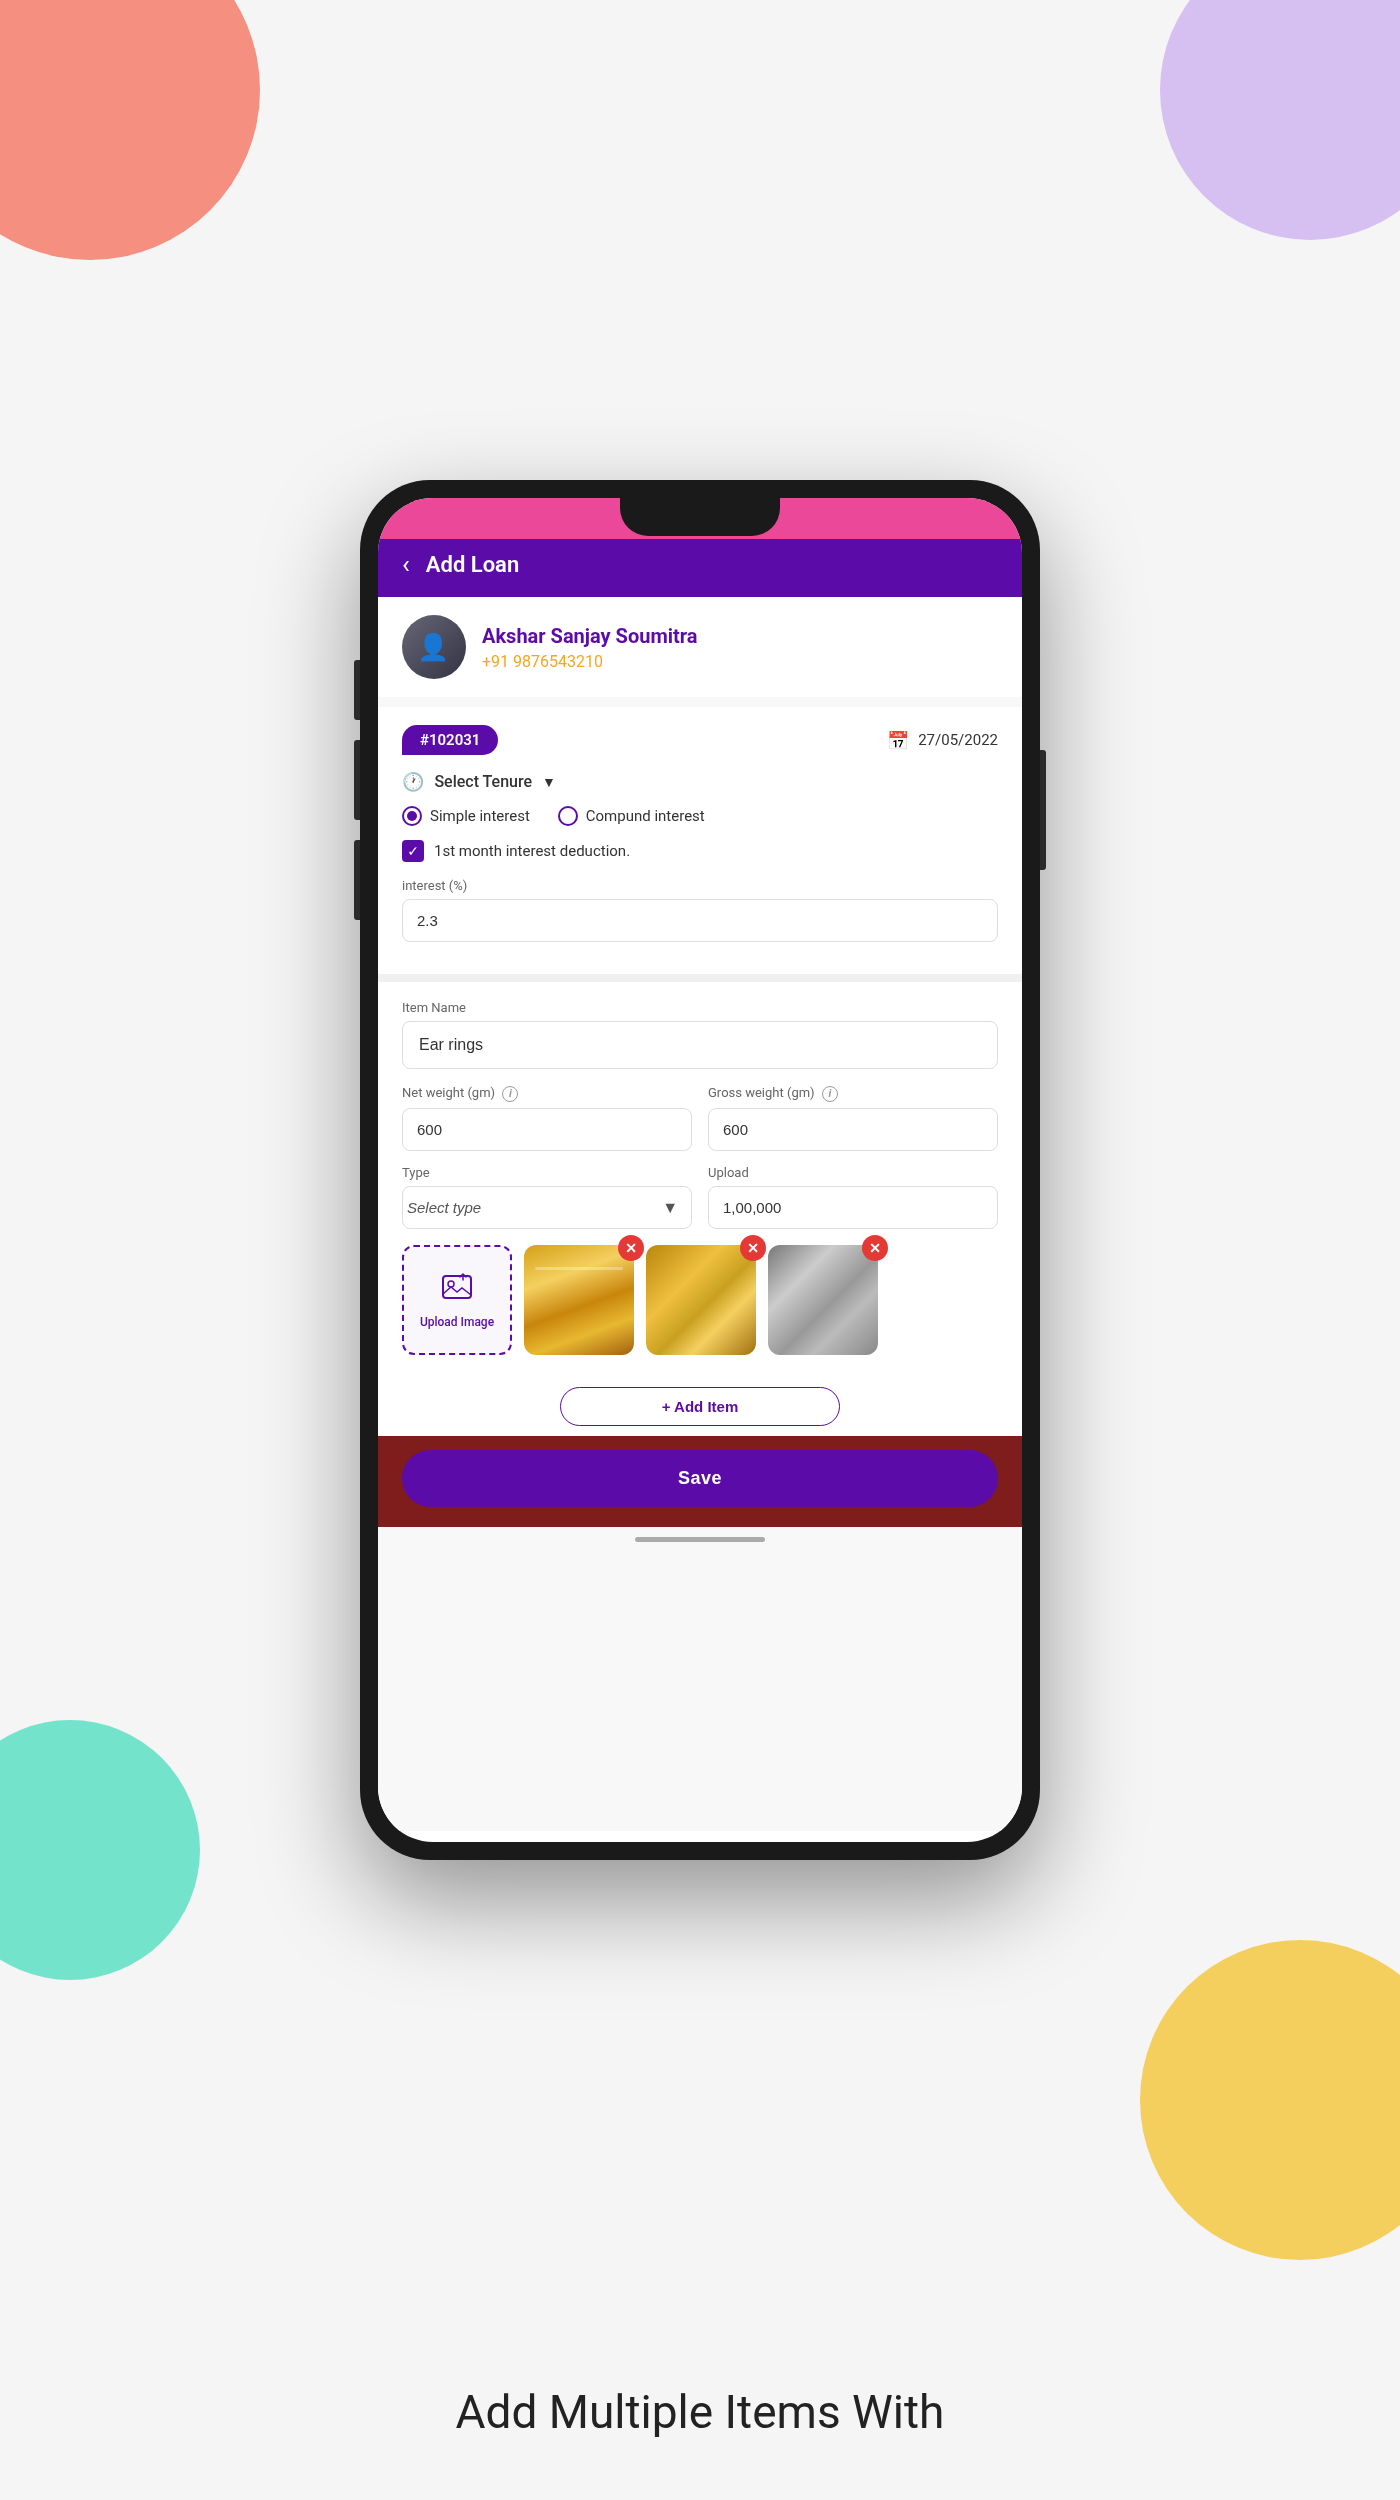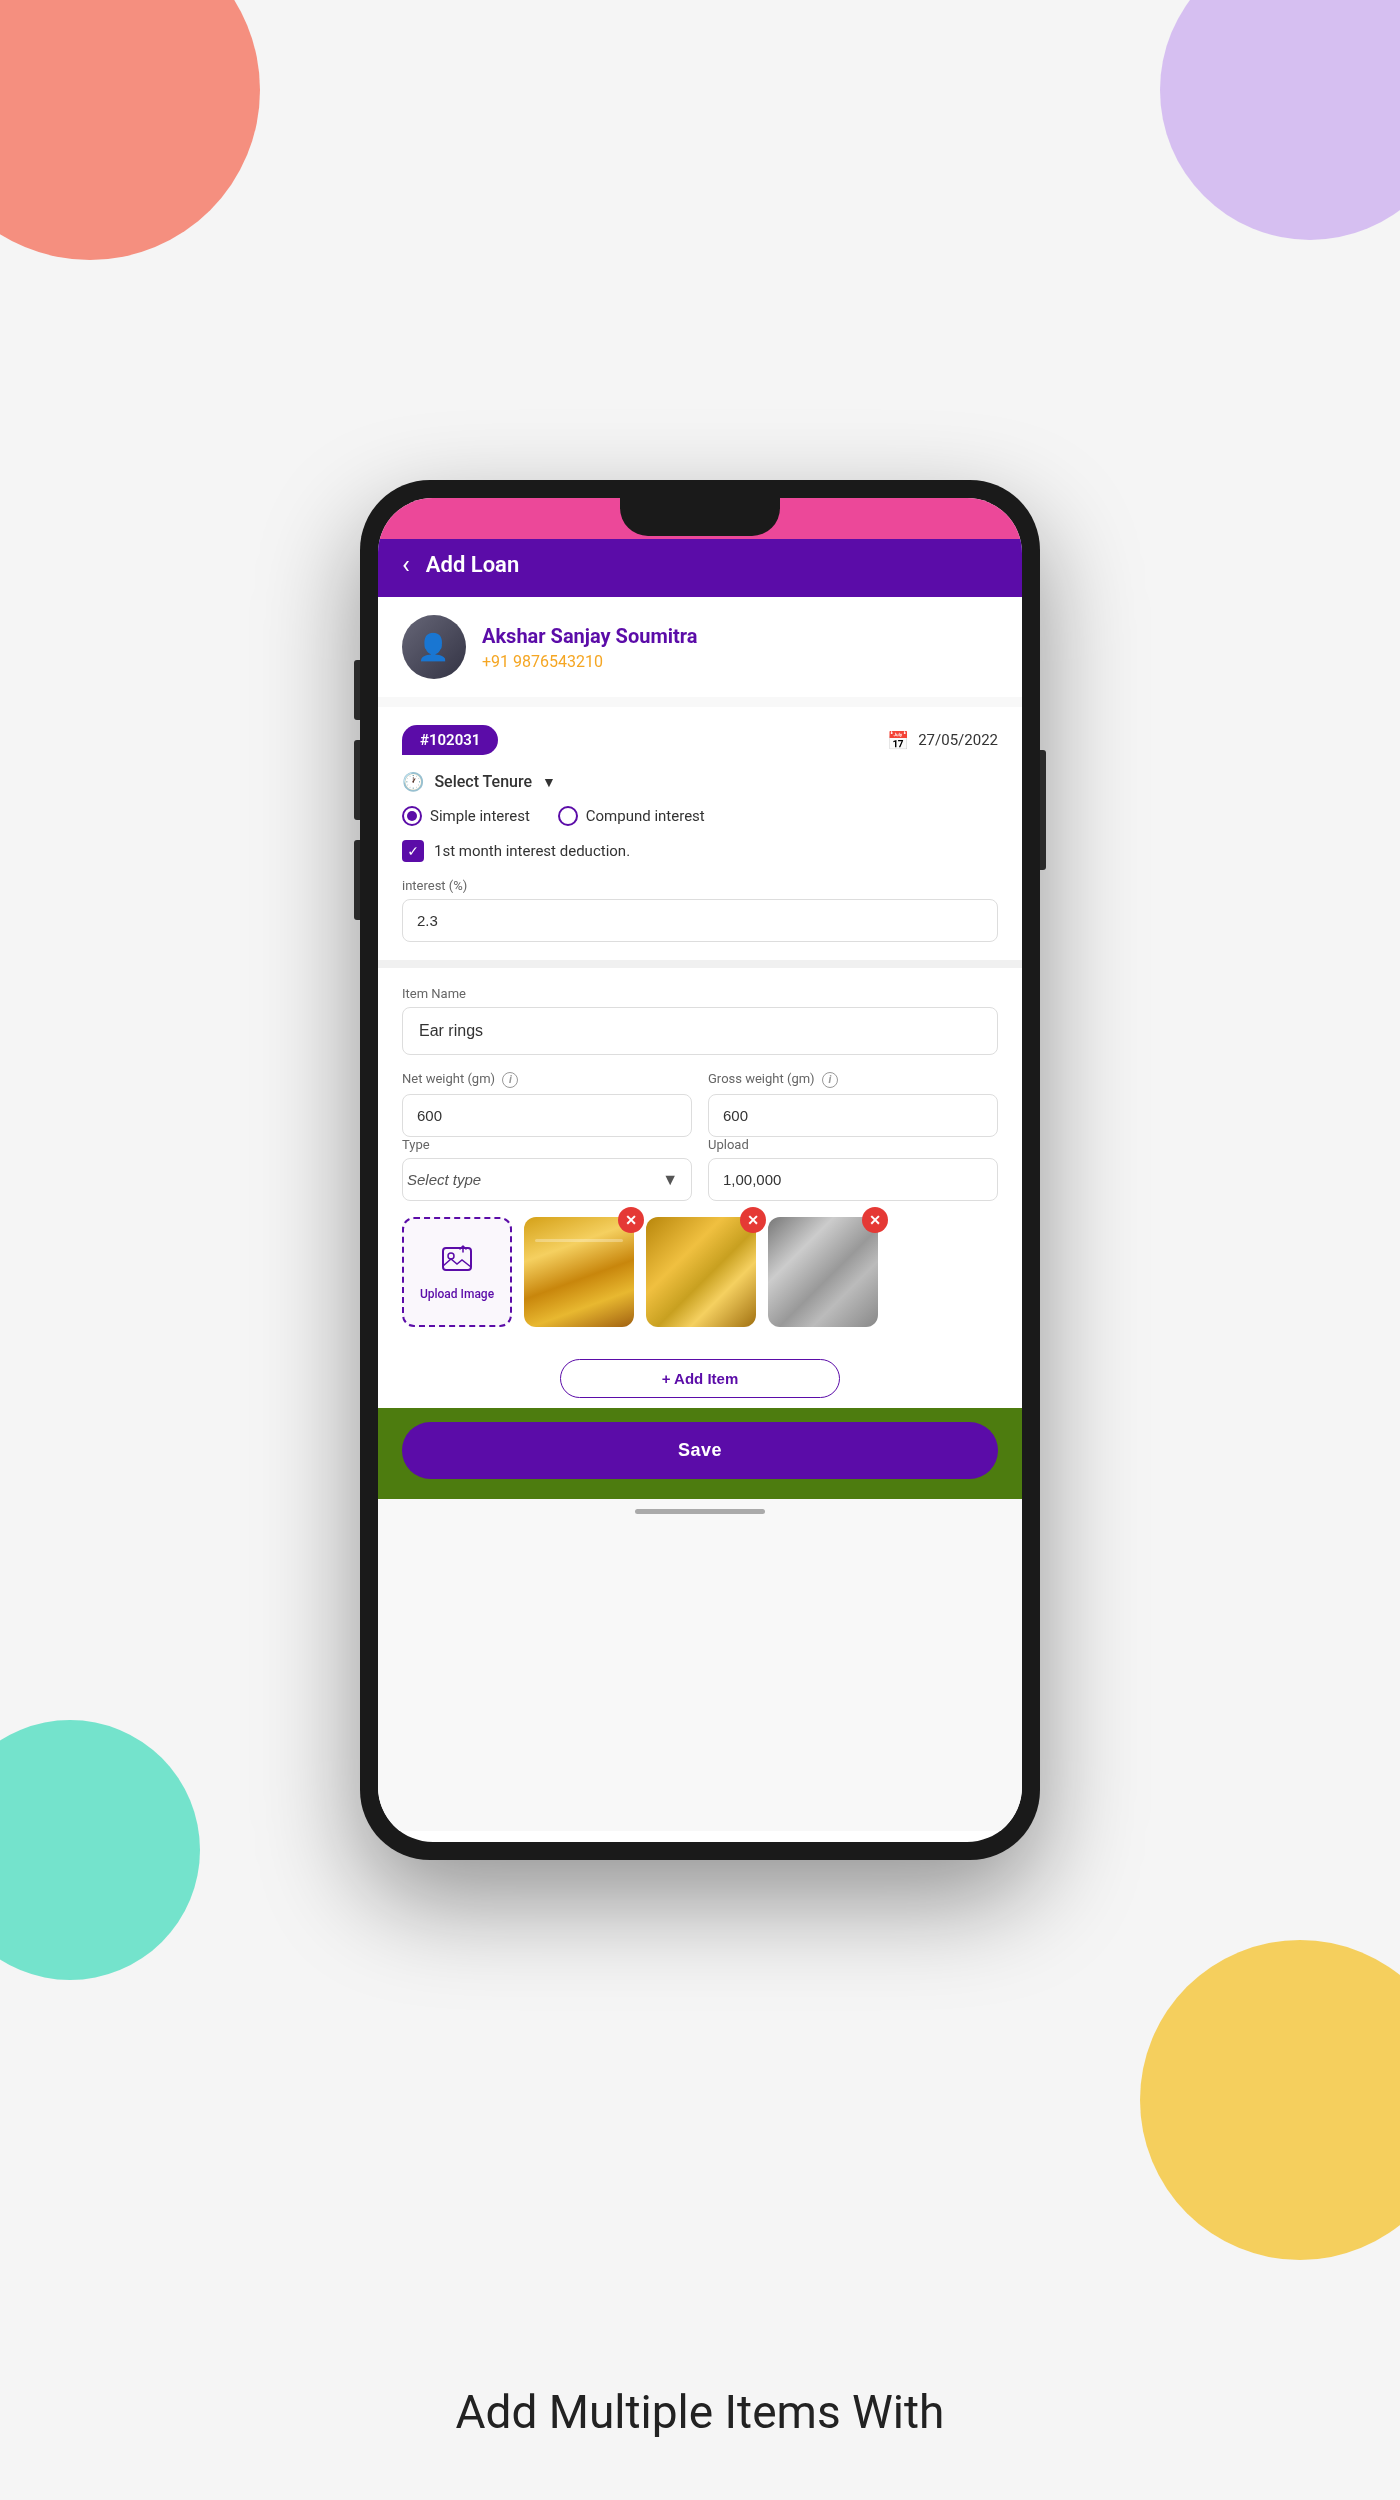--- a/index.html
+++ b/index.html
@@ -323,20 +323,21 @@
     }
     .checkbox-label {
       font-size: 15px;
       color: #333;
     }
 
     
     .fields-row {
       display: flex;
       gap: 16px;
+      margin-bottom: 14px;
     }
     .field-group {
       flex: 1;
     }
     .field-label {
       font-size: 13px;
       color: #666;
       margin-bottom: 6px;
     }
     .field-input {
@@ -488,21 +489,21 @@
       font-size: 15px;
       font-weight: 600;
       background: #fff;
       cursor: pointer;
       min-width: 280px;
       text-align: center;
     }
 
     
     .save-btn-area {
-      background: #4d7c0f;
+      background: #7f1d1d;
       padding: 14px 24px 20px 24px;
     }
     .save-btn {
       width: 100%;
       background: #5b0ca8;
       color: #fff;
       border: none;
       border-radius: 32px;
       padding: 18px;
       font-size: 18px;

